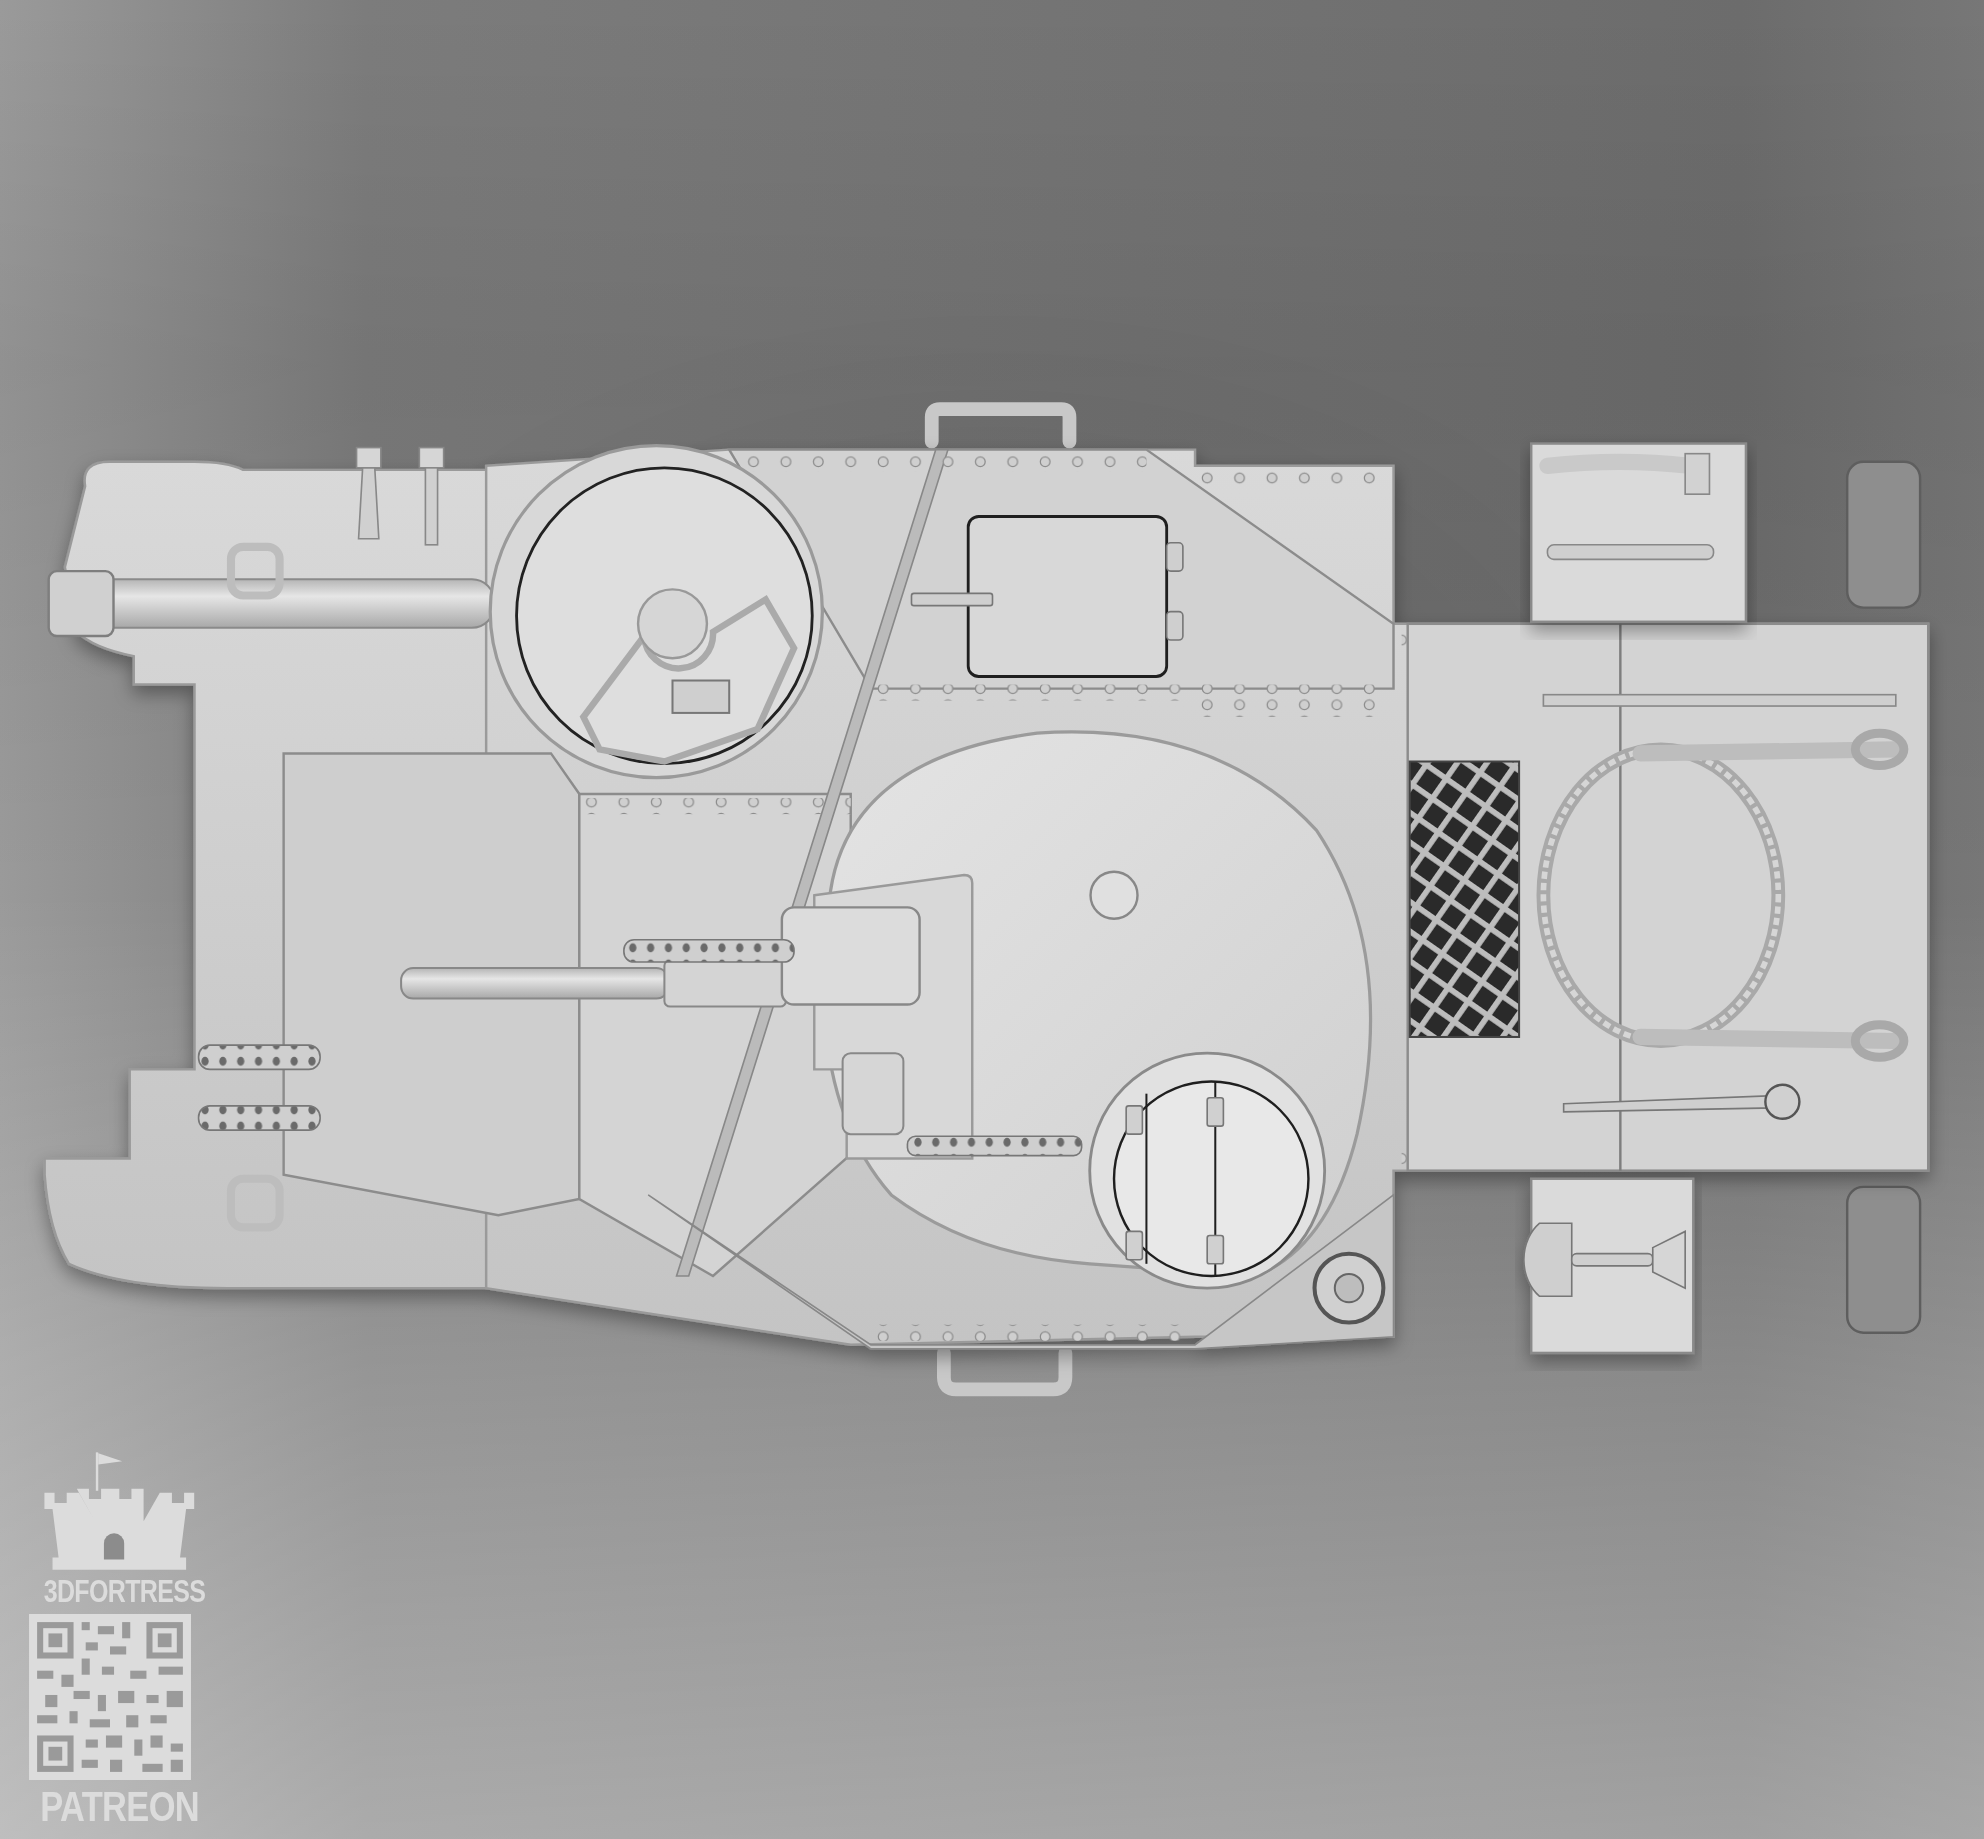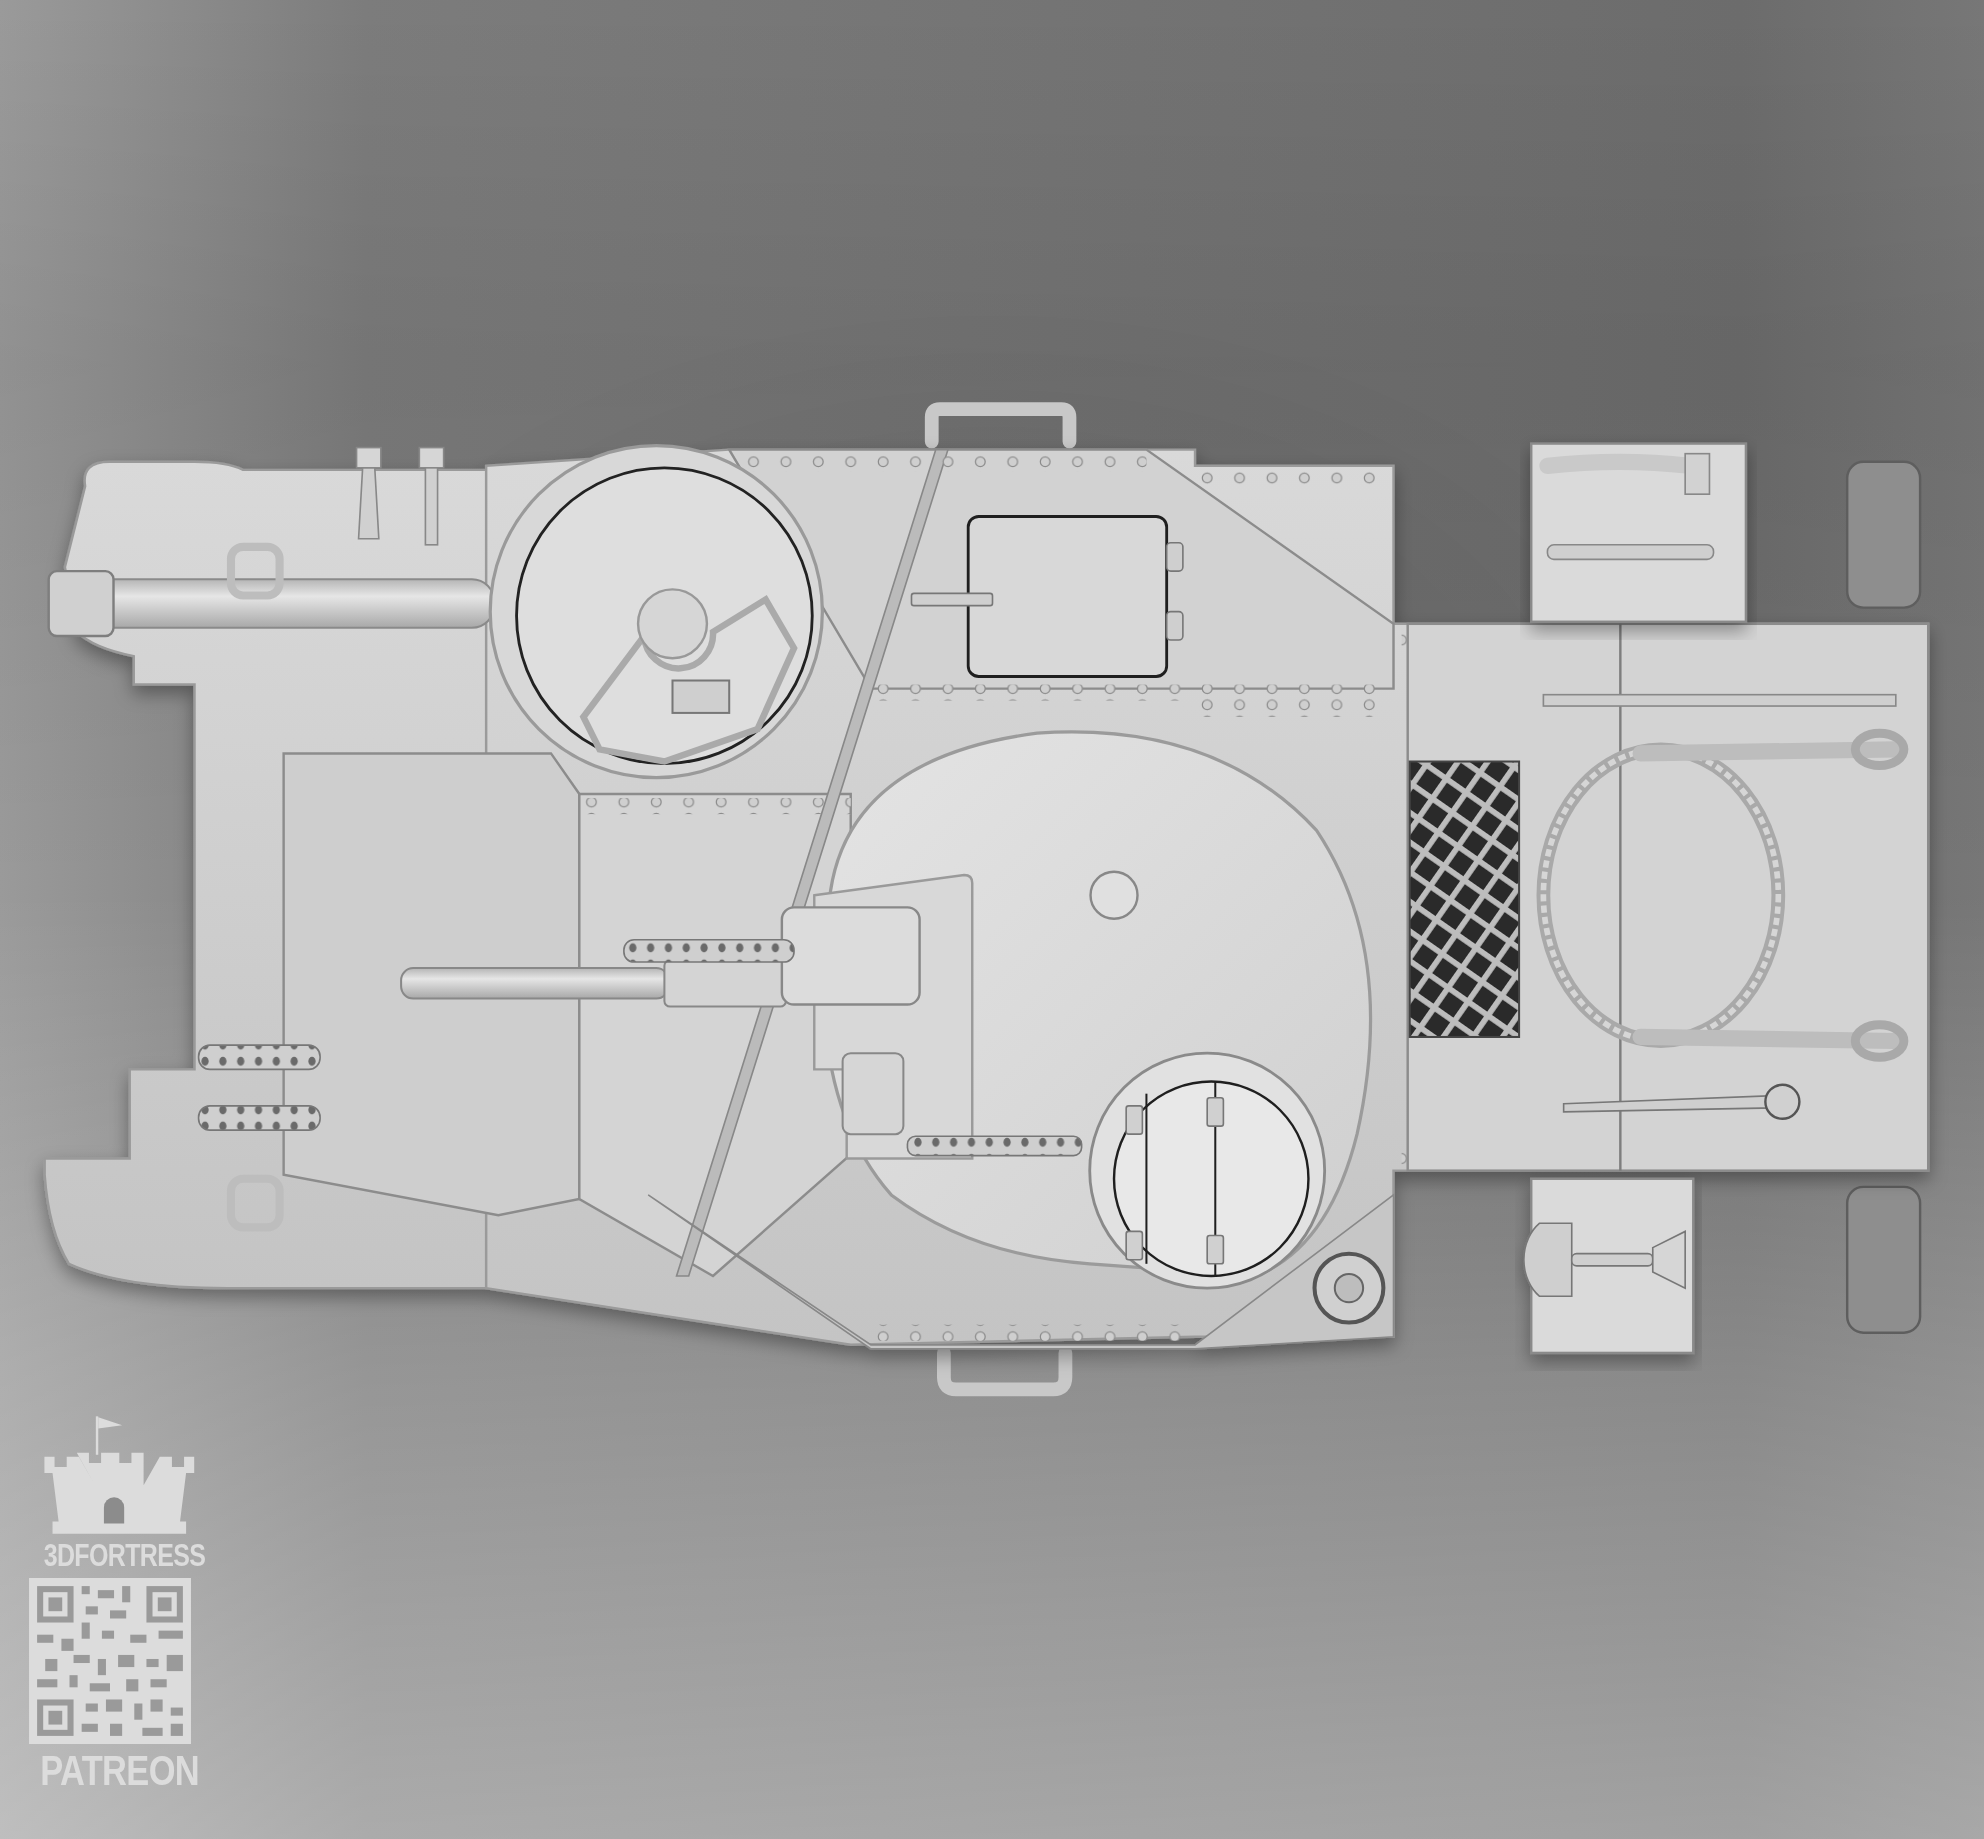--- a/index.html
+++ b/index.html
@@ -10,21 +10,21 @@
       linear-gradient(90deg, #9a9a9a 0px, #7c7c7c 365px, #747474 1053px, #6c6c6c 1742px, #777 1985px),
       #7a7a7a;
   }
   .bg-bottom {
     position:absolute; left:0; top:0; width:1985px; height:1839px;
     background: linear-gradient(180deg, rgba(0,0,0,0) 0px, rgba(0,0,0,0.06) 365px, rgba(255,255,255,0) 891px, rgba(255,255,255,0.20) 1377px, rgba(255,255,255,0.36) 1839px);
     pointer-events:none;
   }
   .scene { position:absolute; left:0; top:0; width:1985px; height:1839px; }
   .watermark {
-    position:absolute; left:25px; top:1408px; width:170px; height:381px;
+    position:absolute; left:25px; top:1444px; width:170px; height:381px;
     color:#dcdcdc;
   }
   .wm-text {
     position:absolute; left:0; width:170px; text-align:center;
     font-family:"Liberation Sans", sans-serif; font-weight:bold;
     color:#dcdcdc; letter-spacing:-0.8px;
     transform-origin:center top;
   }
   .wm-brand { top:129px; font-size:32px; transform:scaleX(0.78); }
   .wm-patreon { top:339px; font-size:42px; transform:scaleX(0.82); }

